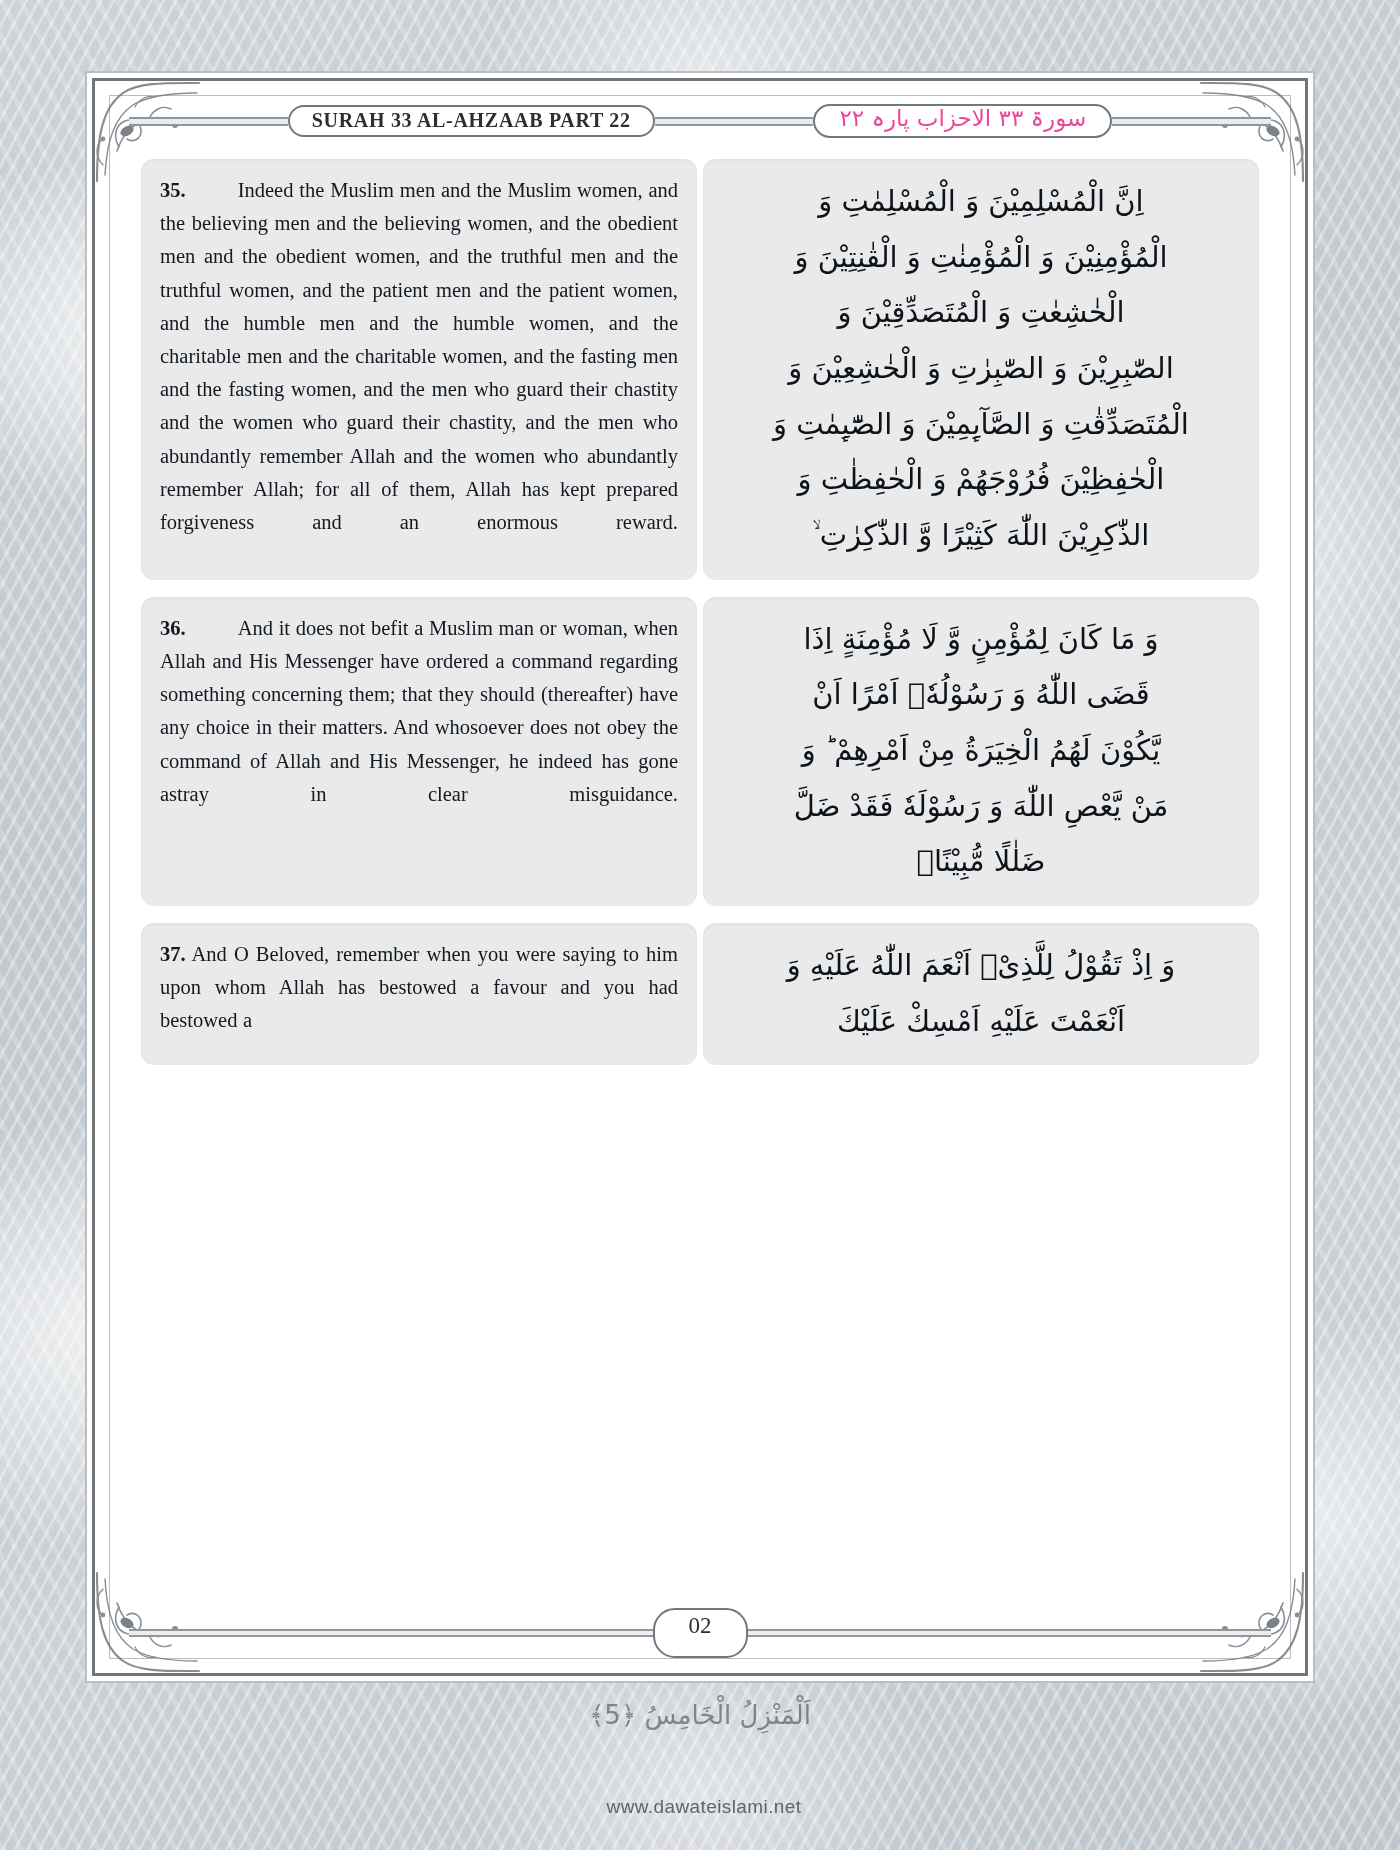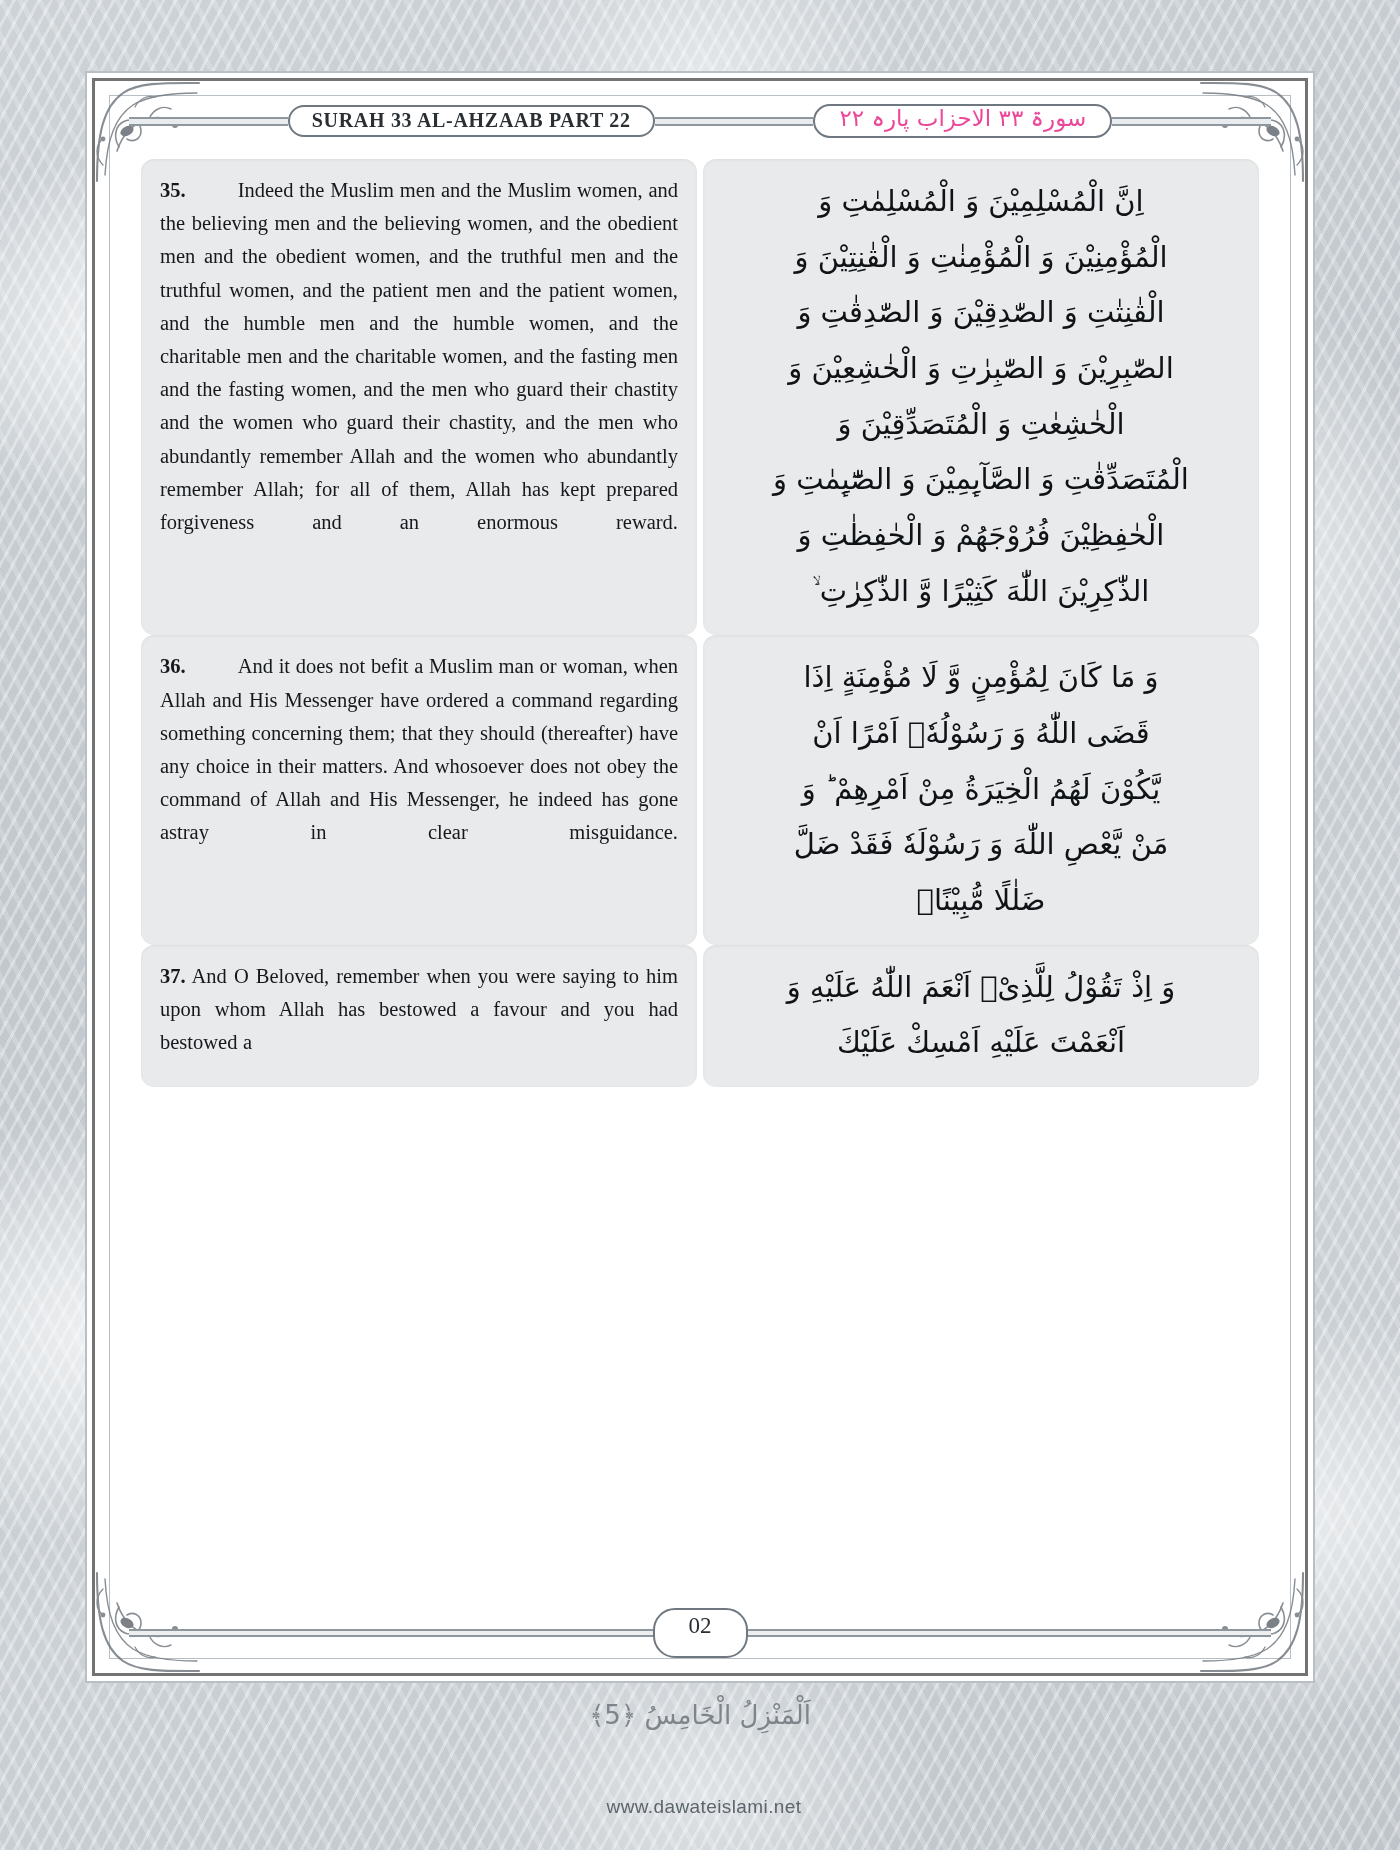--- a/index.html
+++ b/index.html
@@ -111,20 +111,21 @@
     position: absolute;
     left: 46px;
     right: 46px;
     top: 78px;
     bottom: 74px;
   }
 
   .verse-row {
     display: flex;
     gap: 6px;
+    margin-bottom: 17px;
   }
 
   .cell {
     background: #e8eaec;
     border-radius: 13px;
     padding: 15px 19px 16px;
     box-shadow: 0 1px 3px rgba(0,0,0,0.06) inset;
   }
 
   .cell.en {
@@ -285,23 +286,22 @@
     <div class="hdr-rail"></div>
   </div>
 
   <div class="verses">
 
     <div class="verse-row">
       <div class="cell en"><span class="vnum">35.</span><span class="vgap"></span><span>Indeed the Muslim men and the Muslim women, and the believing men and the believing women, and the obedient men and the obedient women, and the truthful men and the truthful women, and the patient men and the patient women, and the humble men and the humble women, and the charitable men and the charitable women, and the fasting men and the fasting women, and the men who guard their chastity and the women who guard their chastity, and the men who abundantly remember Allah and the women who abundantly remember Allah; for all of them, Allah has kept prepared forgiveness and an enormous reward.</span></div>
       <div class="cell ar">
         <span class="aline">اِنَّ الْمُسْلِمِيْنَ وَ الْمُسْلِمٰتِ وَ</span>
         <span class="aline">الْمُؤْمِنِيْنَ وَ الْمُؤْمِنٰتِ وَ الْقٰنِتِيْنَ وَ</span>
-        <span class="aline">الْقٰنِتٰتِ وَ الصّٰدِقِيْنَ وَ الصّٰدِقٰتِ وَ</span>
+        <span class="aline">الْخٰشِعٰتِ وَ الْمُتَصَدِّقِيْنَ وَ</span>
         <span class="aline">الصّٰبِرِيْنَ وَ الصّٰبِرٰتِ وَ الْخٰشِعِيْنَ وَ</span>
-        <span class="aline">الْخٰشِعٰتِ وَ الْمُتَصَدِّقِيْنَ وَ</span>
         <span class="aline">الْمُتَصَدِّقٰتِ وَ الصَّآىِٕمِيْنَ وَ الصّٰٓىِٕمٰتِ وَ</span>
         <span class="aline">الْحٰفِظِيْنَ فُرُوْجَهُمْ وَ الْحٰفِظٰتِ وَ</span>
         <span class="aline">الذّٰكِرِيْنَ اللّٰهَ كَثِيْرًا وَّ الذّٰكِرٰتِ ۙ</span>
       </div>
     </div>
 
     <div class="verse-row">
       <div class="cell en"><span class="vnum">36.</span><span class="vgap"></span><span>And it does not befit a Muslim man or woman, when Allah and His Messenger have ordered a command regarding something concerning them; that they should (thereafter) have any choice in their matters. And whosoever does not obey the command of Allah and His Messenger, he indeed has gone astray in clear misguidance.</span></div>
       <div class="cell ar">
         <span class="aline">وَ مَا كَانَ لِمُؤْمِنٍ وَّ لَا مُؤْمِنَةٍ اِذَا</span>

